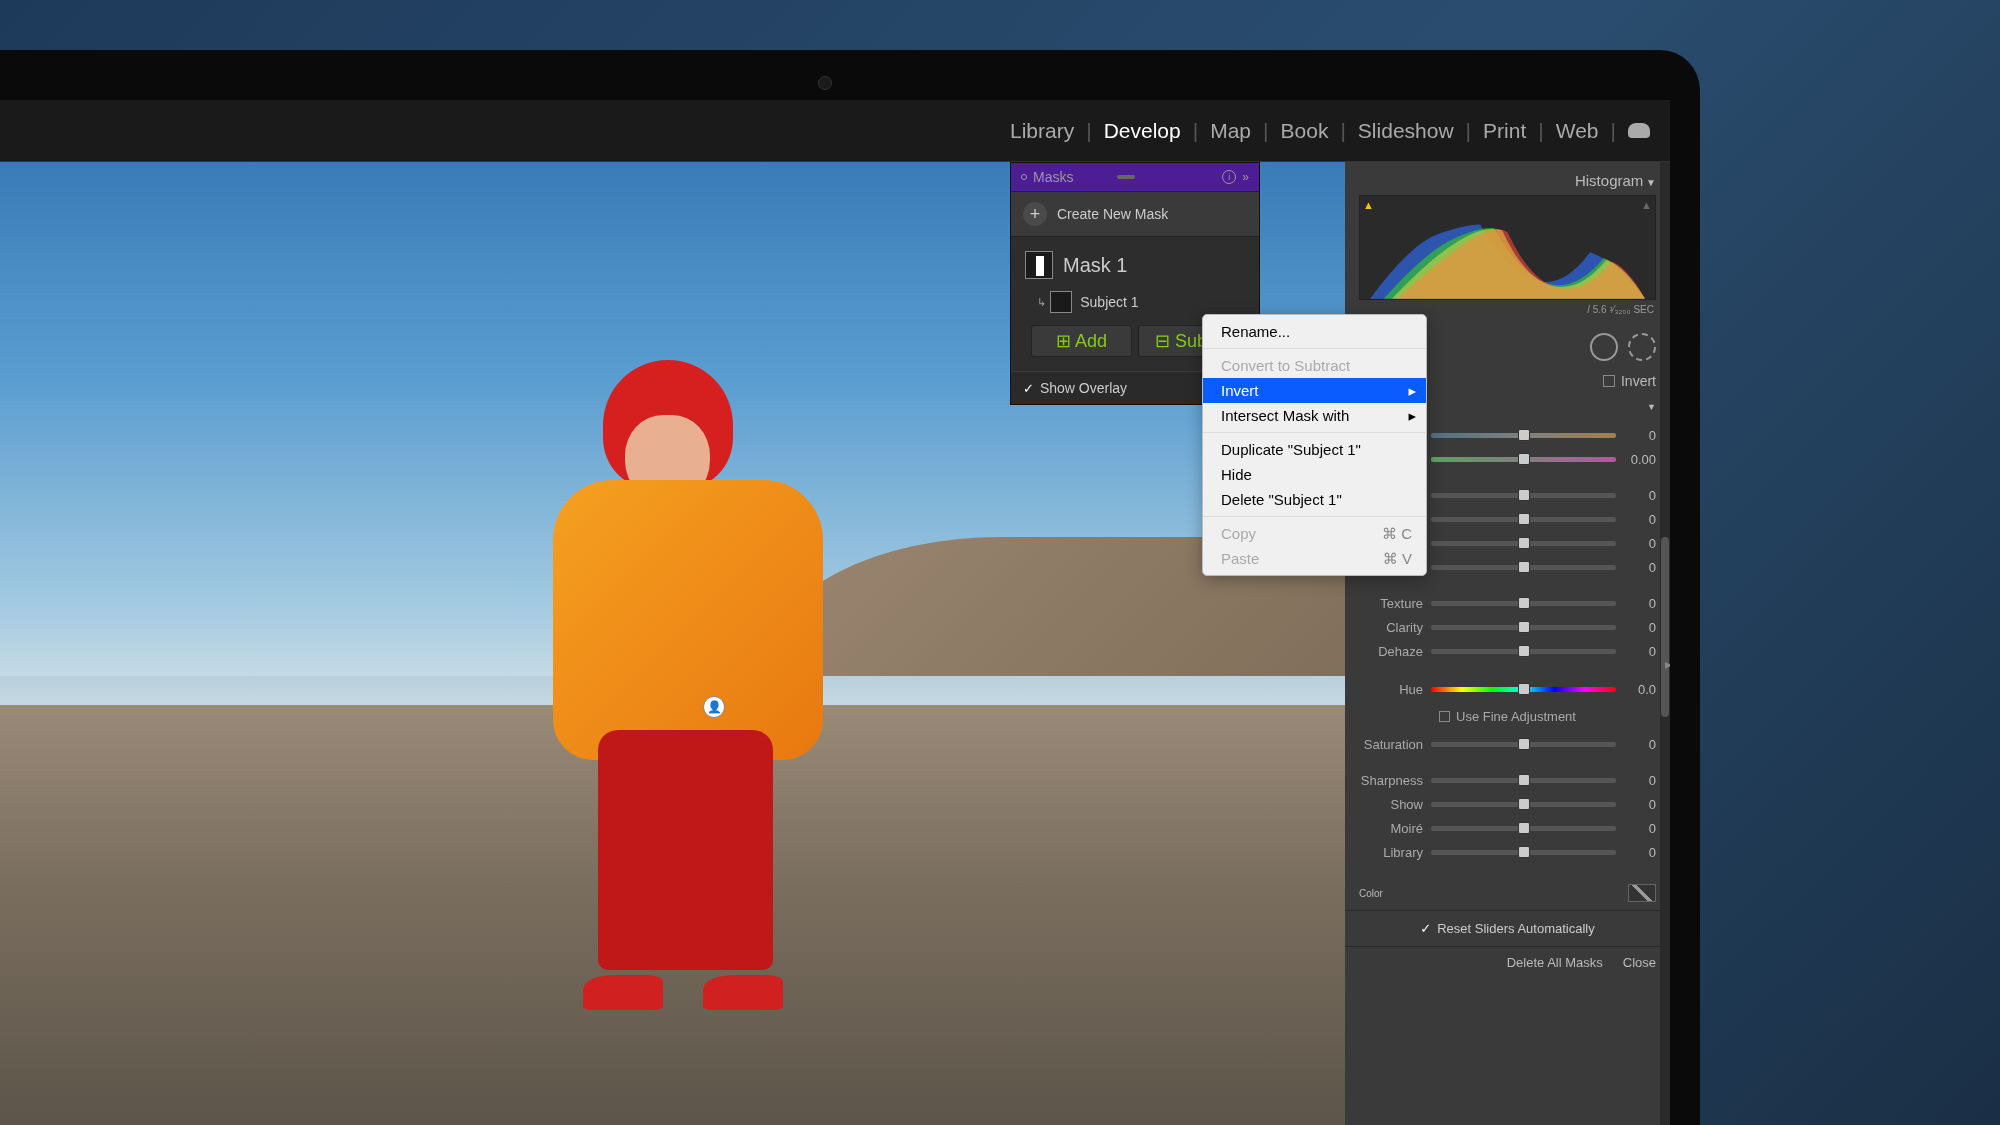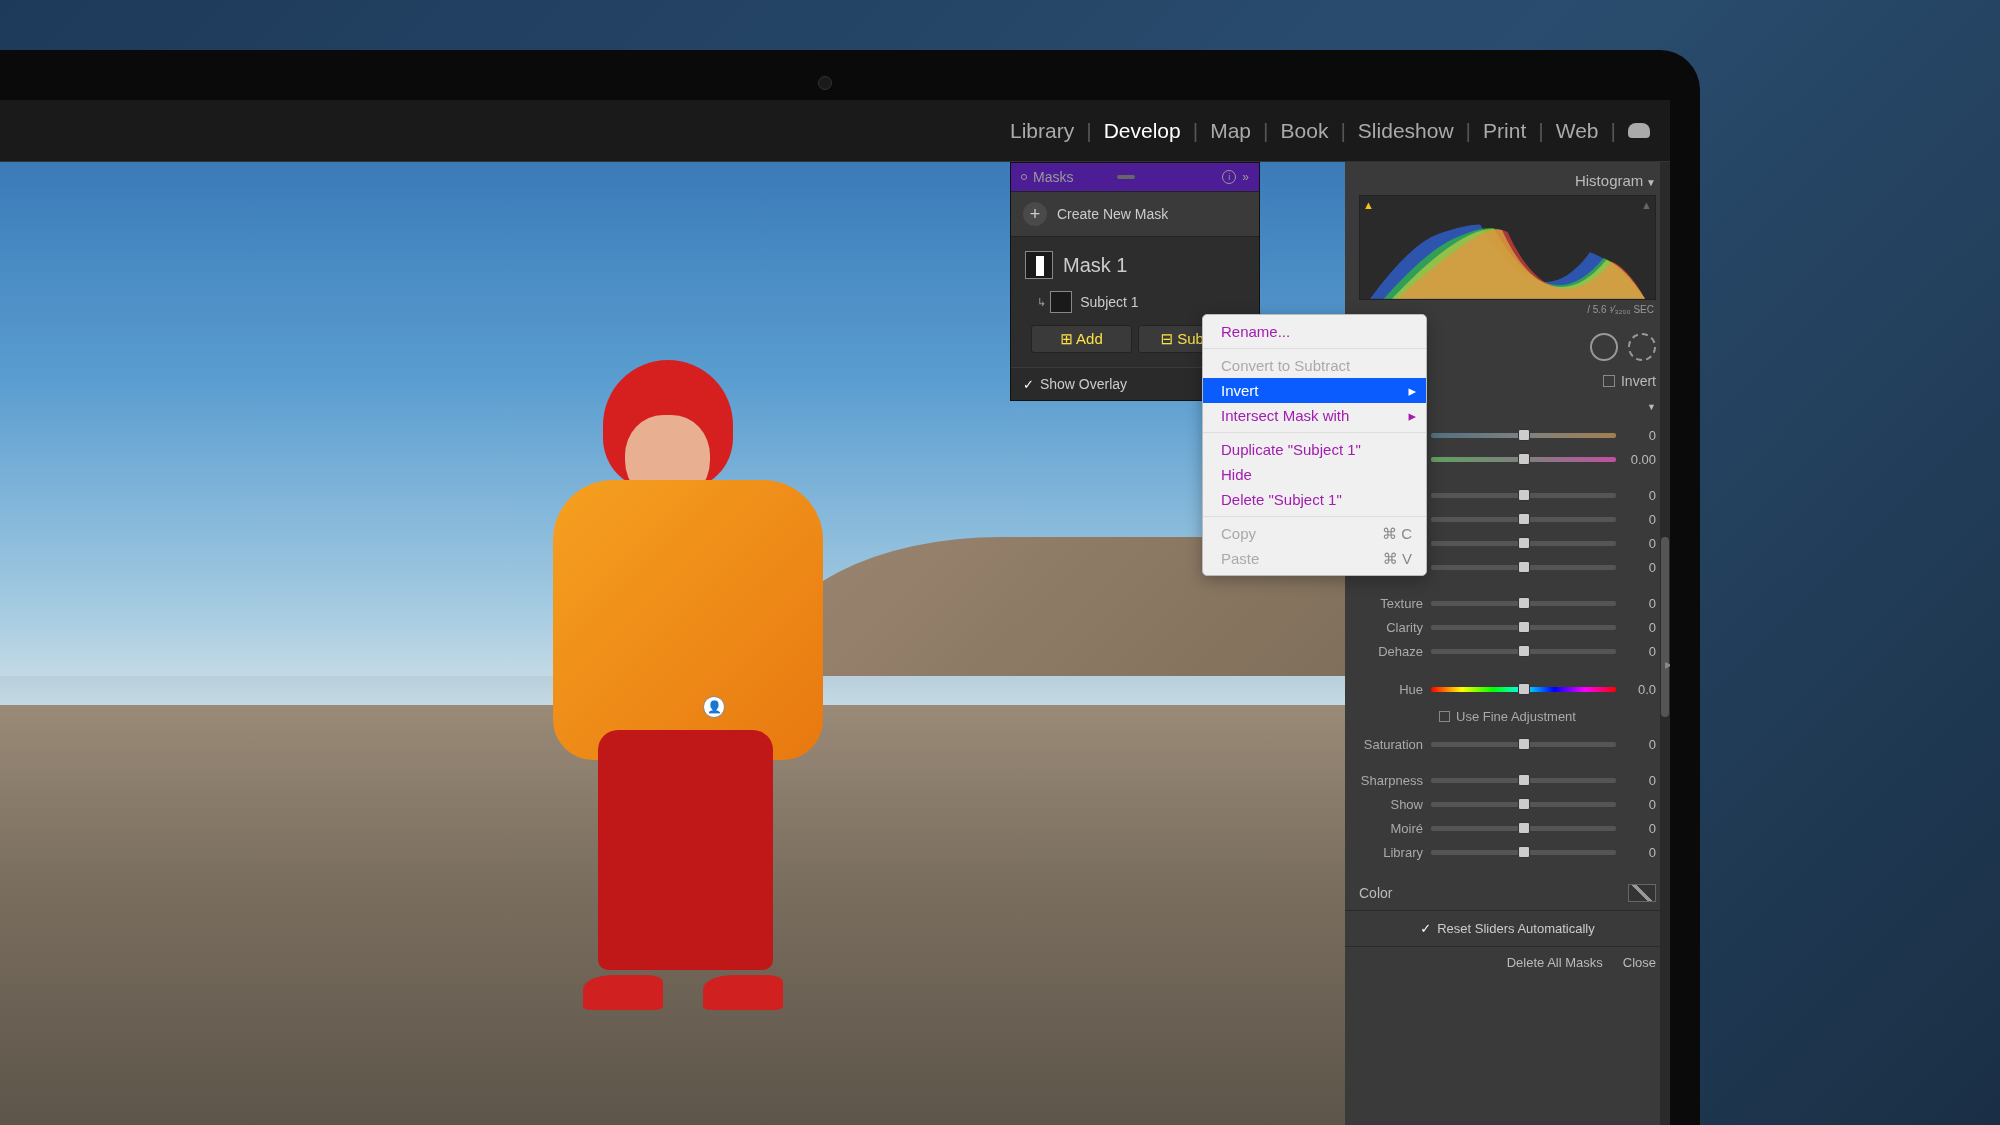--- a/index.html
+++ b/index.html
@@ -35,21 +35,21 @@
 .masks-header .info { margin-left: auto; width: 14px; height: 14px; border: 1px solid #999; border-radius: 50%; font-size: 9px; text-align: center; line-height: 12px; margin-right: 6px; }
 .create-mask { display: flex; align-items: center; padding: 10px 12px; background: #3a3a3a; font-size: 14px; color: #ccc; border-bottom: 1px solid #222; }
 .plus-btn { width: 24px; height: 24px; background: #4a4a4a; border-radius: 50%; display: flex; align-items: center; justify-content: center; color: #ccc; font-size: 18px; margin-right: 10px; }
 .mask-list { padding: 8px 10px; }
 .mask-item { display: flex; align-items: center; padding: 6px 4px; font-size: 20px; color: #ccc; }
 .mask-thumb { width: 28px; height: 28px; background: #1a1a1a; border: 1px solid #888; margin-right: 10px; position: relative; }
 .mask-thumb .figure { position: absolute; left: 10px; top: 4px; width: 8px; height: 20px; background: #fff; }
 .mask-subitem { display: flex; align-items: center; padding: 6px 4px 6px 16px; font-size: 14px; color: #ccc; }
 .sub-thumb { width: 22px; height: 22px; background: #1a1a1a; border: 1px solid #888; margin-right: 8px; }
 .mask-btns { display: flex; gap: 6px; padding: 6px 10px; }
-.mask-btn { flex: 1; padding: 4px 0; background: #3a3a3a; border: 1px solid #222; color: #fde047; font-size: 15px; text-align: center; border-radius: 3px; }
+.mask-btn { flex: 1; padding: 4px 0; background: #3a3a3a; border: 1px solid #222; color: #84cc16; font-size: 18px; text-align: center; border-radius: 3px; }
 .show-overlay { display: flex; align-items: center; padding: 8px 12px; font-size: 14px; color: #ccc; background: #2a2a2a; border-top: 1px solid #3a3a3a; }
 .show-overlay .check { margin-right: 6px; color: #fff; font-size: 13px; }
 .right-panel { width: 325px; background: #3a3a3a; display: flex; flex-direction: column; position: relative; }
 .histogram-section { padding: 10px 14px 6px; }
 .histogram-title { text-align: right; font-size: 15px; color: #bbb; margin-bottom: 6px; }
 .histogram-title::after { content: " ▼"; font-size: 10px; }
 .histogram-box { height: 105px; background: #2a2a2a; border: 1px solid #222; position: relative; overflow: hidden; }
 .hist-curve { position: absolute; bottom: 0; left: 10px; right: 10px; height: 90%; }
 .hist-curve svg { width: 100%; height: 100%; }
 .hist-info { font-size: 10px; color: #999; text-align: right; padding: 4px 2px; }
@@ -63,28 +63,28 @@
 .slider-row { display: flex; align-items: center; margin: 4px 0; height: 20px; }
 .slider-label { width: 72px; text-align: right; font-size: 13px; color: #aaa; padding-right: 8px; }
 .slider-track { flex: 1; height: 5px; background: #555; border-radius: 2px; position: relative; }
 .slider-track.gradient1 { background: linear-gradient(90deg, #507080 0%, #808080 50%, #a08050 100%); }
 .slider-track.gradient2 { background: linear-gradient(90deg, #60a060 0%, #808080 50%, #c050a0 100%); }
 .slider-track.hue { background: linear-gradient(90deg, #f00, #ff0, #0f0, #0ff, #00f, #f0f, #f00); }
 .slider-thumb { position: absolute; top: -4px; left: 50%; transform: translateX(-50%); width: 12px; height: 12px; background: #ccc; border-radius: 2px; border: 1px solid #333; }
 .slider-value { width: 40px; text-align: right; font-size: 13px; color: #bbb; padding-left: 8px; }
 .fine-adj { display: flex; justify-content: center; align-items: center; padding: 6px; font-size: 13px; color: #aaa; gap: 6px; }
 .fine-adj .cb { width: 11px; height: 11px; border: 1px solid #888; }
-.color-row { display: flex; align-items: center; padding: 8px 14px; font-size: 14px; color: #bbb; }
+.color-row { display: flex; align-items: center; padding: 8px 14px; font-size: 10px; color: #bbb; }
 .color-swatch { margin-left: auto; width: 28px; height: 18px; background: #333; border: 1px solid #666; position: relative; }
 .color-swatch::after { content: ""; position: absolute; inset: 0; background: linear-gradient(45deg, transparent 45%, #999 45%, #999 55%, transparent 55%); }
 .reset-row { display: flex; justify-content: center; align-items: center; padding: 10px; font-size: 13px; color: #ccc; gap: 6px; border-top: 1px solid #2a2a2a; }
 .reset-row .check { color: #fff; }
 .footer-row { display: flex; justify-content: flex-end; padding: 8px 14px; font-size: 13px; color: #bbb; gap: 20px; border-top: 1px solid #2a2a2a; align-items: center; }
 .context-menu { position: absolute; background: #f0f0f0; border: 1px solid #bbb; box-shadow: 0 4px 16px rgba(0,0,0,0.3); font-size: 15px; min-width: 225px; z-index: 100; border-radius: 5px; padding: 4px 0; }
-.context-menu .item { padding: 4px 18px; color: #a21caf; cursor: pointer; position: relative; }
+.context-menu .item { padding: 4px 18px; color: #000000; cursor: pointer; position: relative; }
 .context-menu .item.disabled { color: #aaa; }
 .context-menu .item.highlighted { background: #0a5cff; color: #fff; }
 .context-menu .item .arrow { position: absolute; right: 10px; }
 .context-menu .item .shortcut { position: absolute; right: 14px; color: #888; }
 .context-menu hr { border: none; border-top: 1px solid #ddd; margin: 4px 0; }
 .scrollbar { position: absolute; right: 0; top: 0; width: 10px; height: 100%; background: #2a2a2a; }
 .scrollbar-thumb { position: absolute; top: 38%; width: 8px; left: 1px; height: 180px; background: #555; border-radius: 4px; }
 .expand-arrow { position: absolute; right: -2px; top: 50%; color: #888; font-size: 14px; }
 </style>
 </head>

